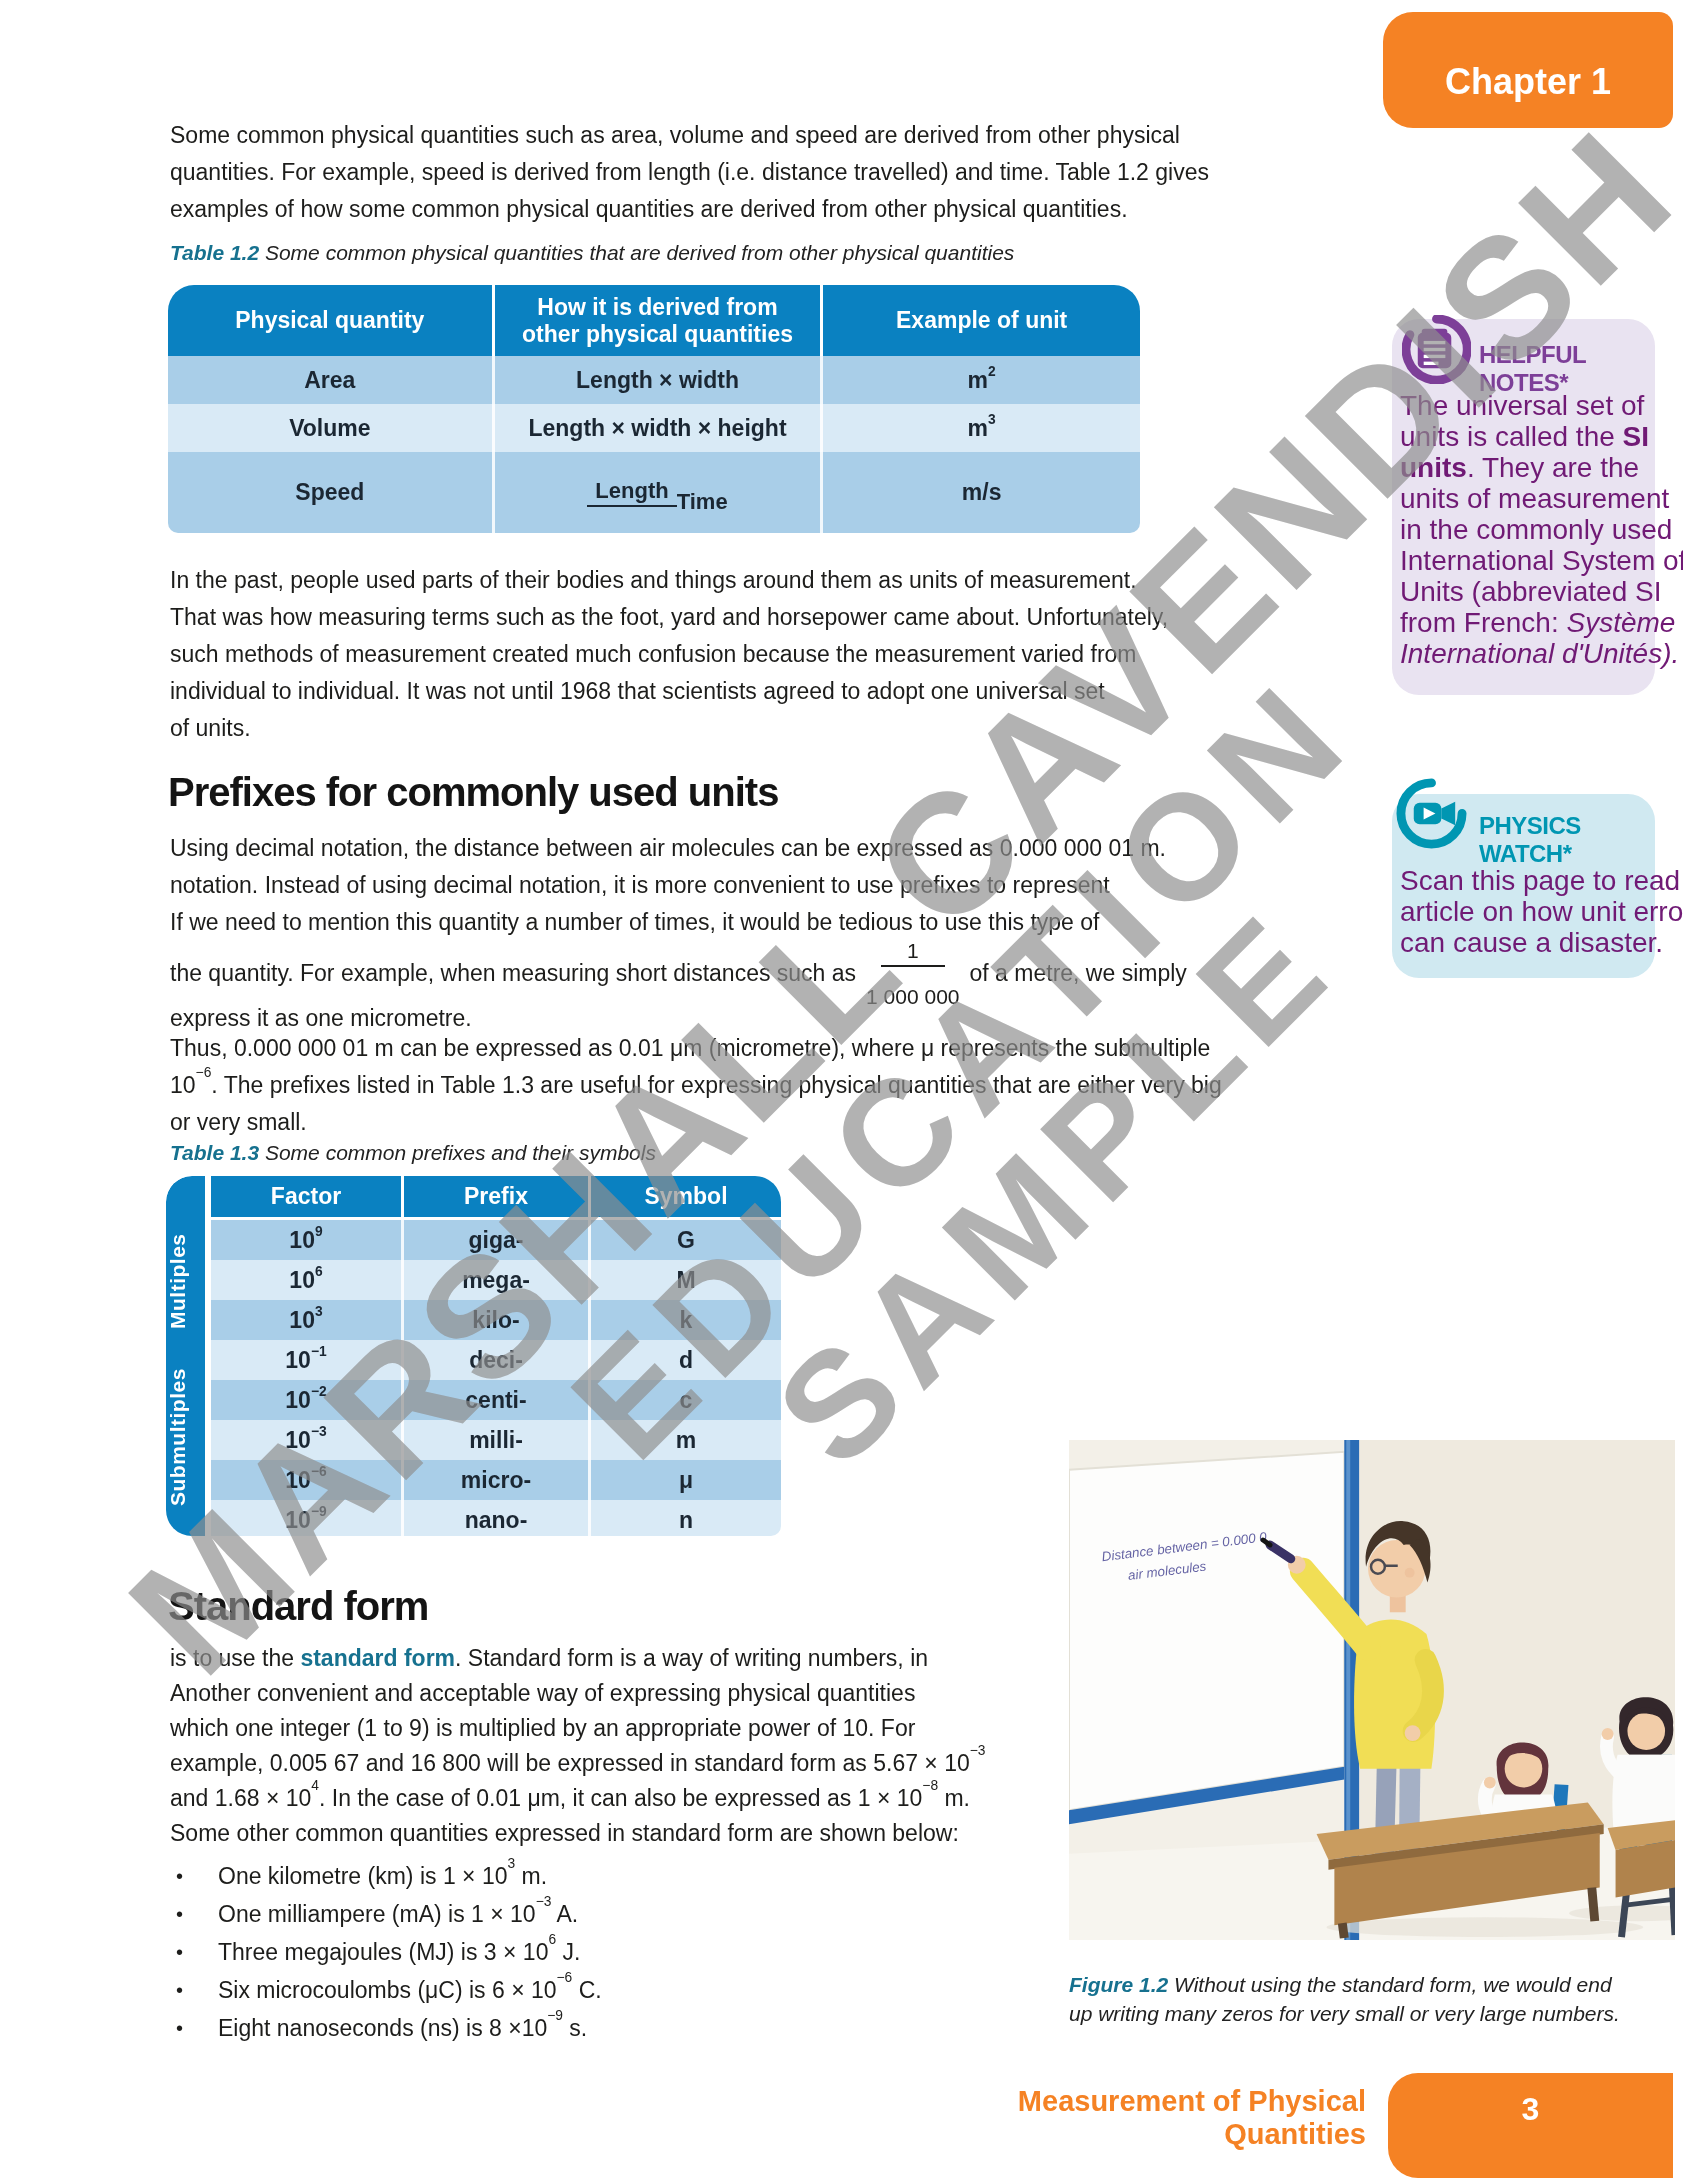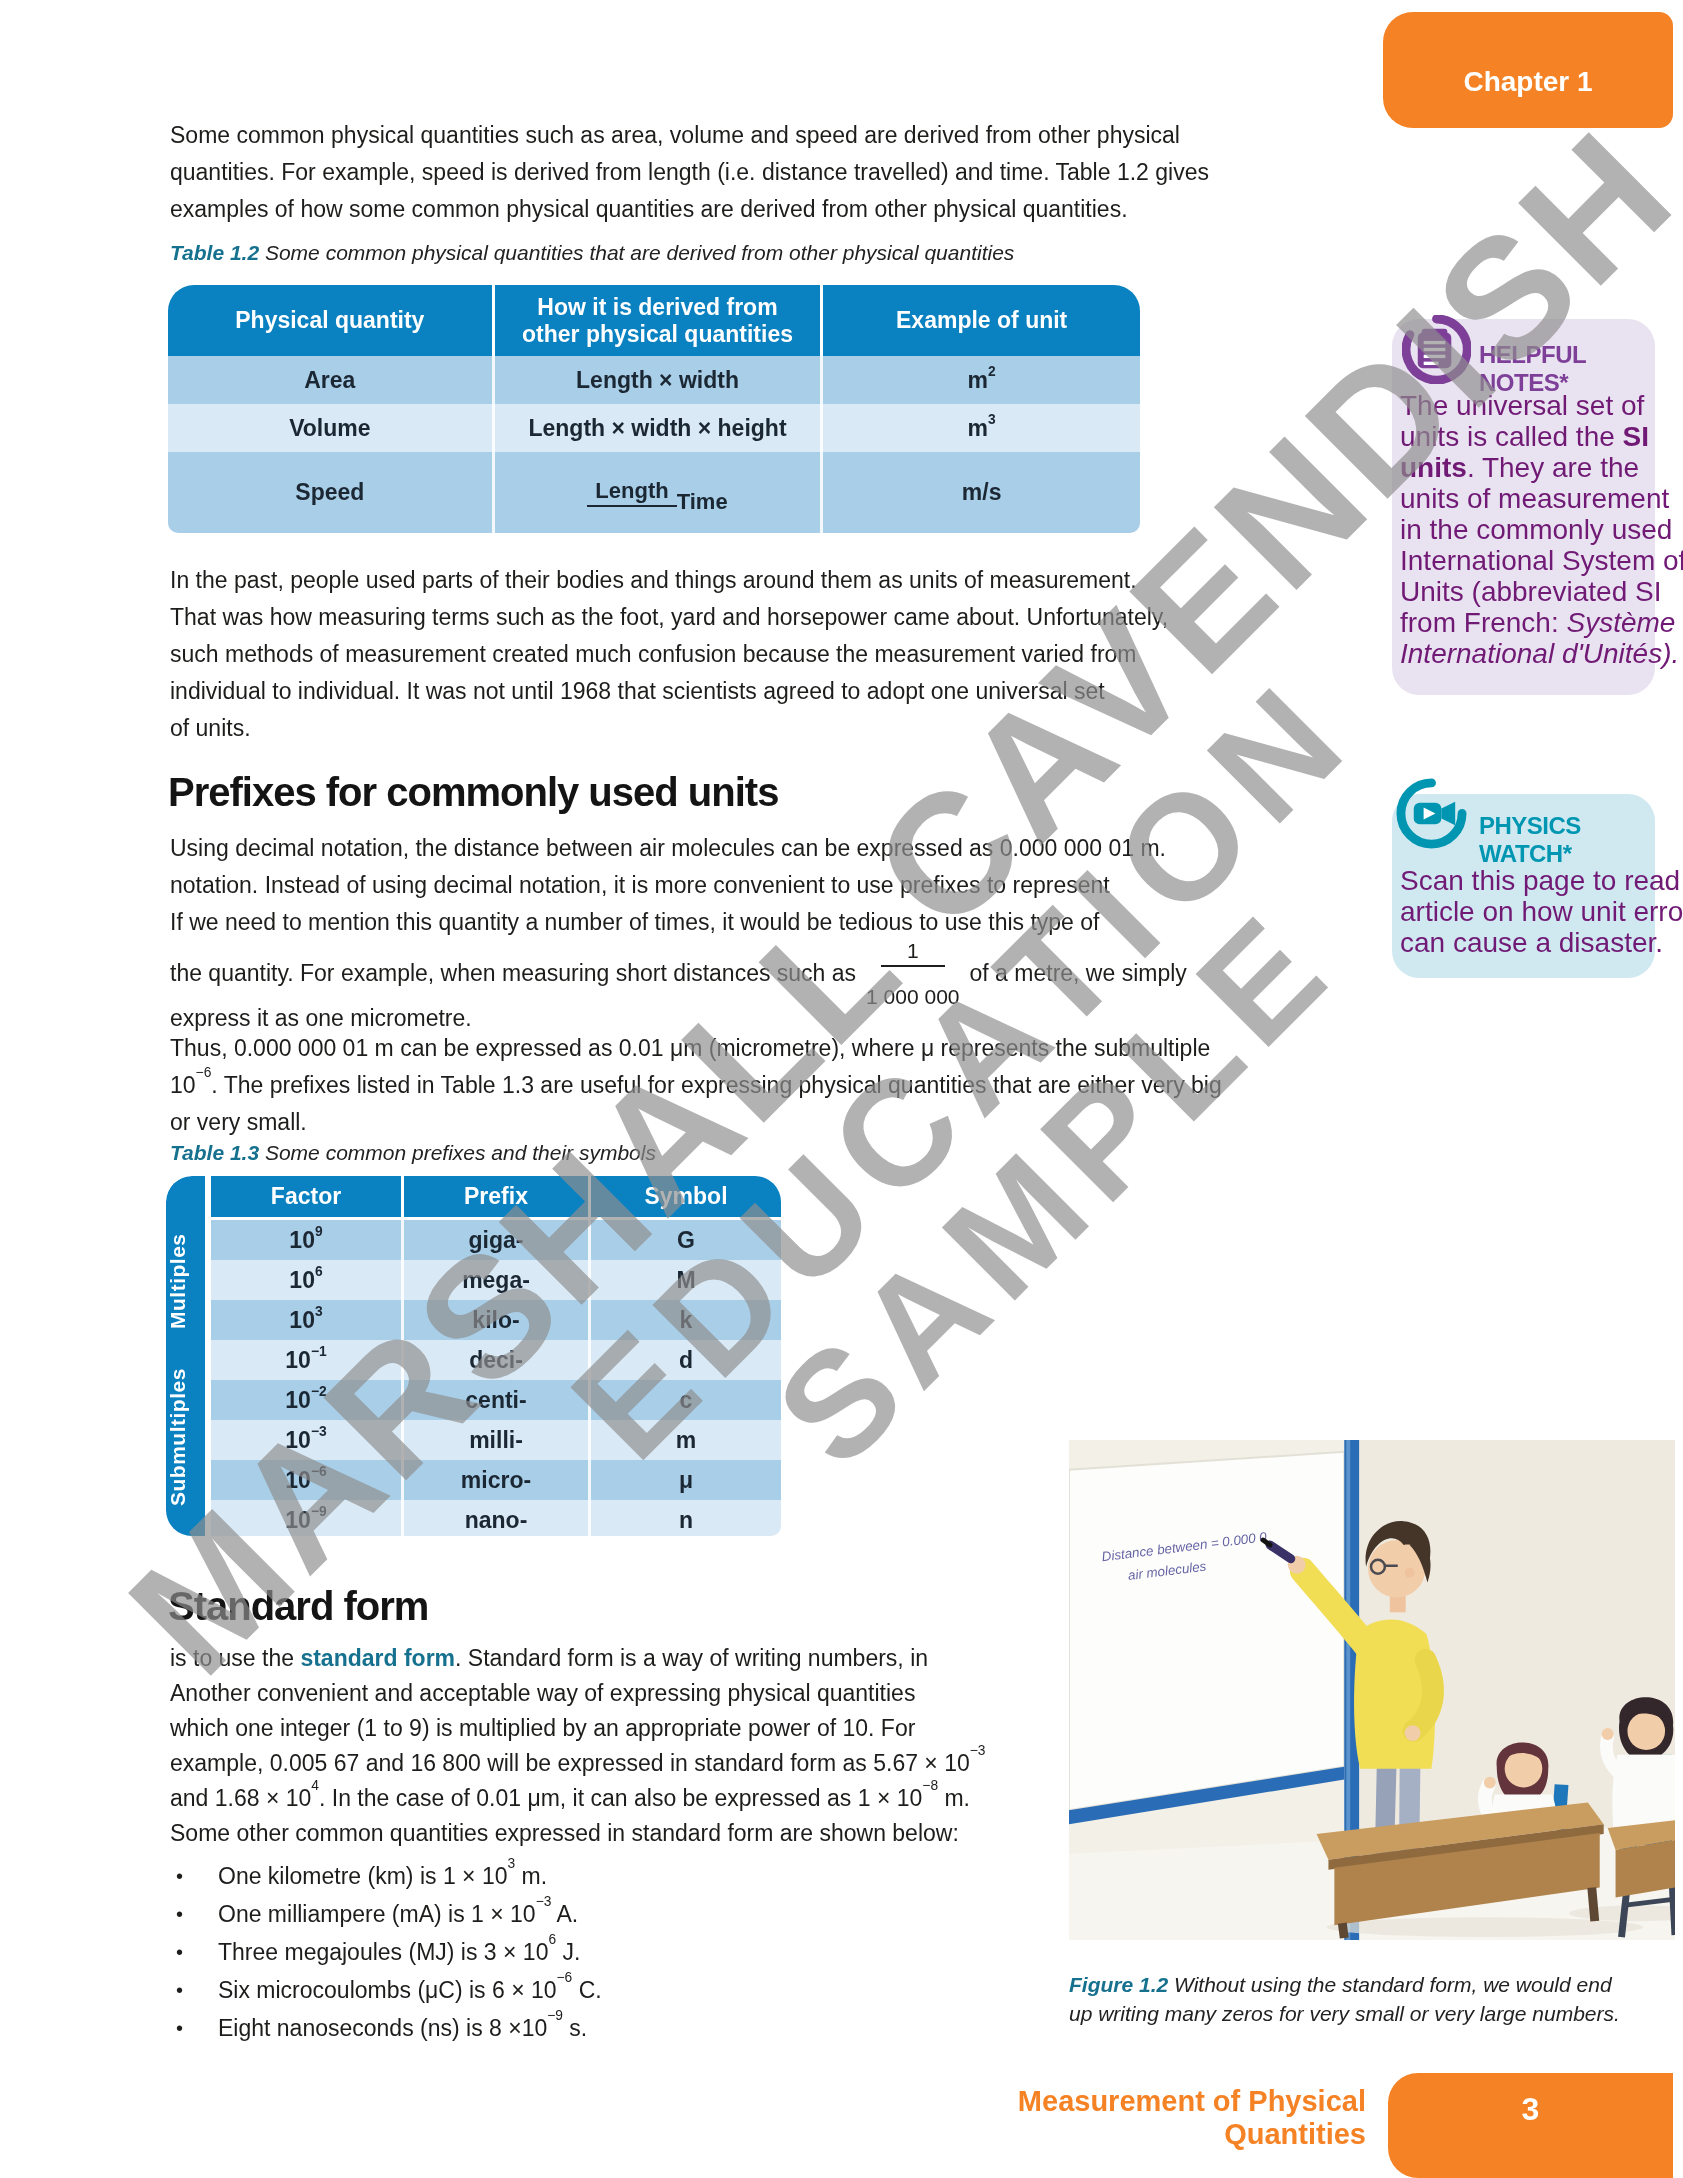--- a/index.html
+++ b/index.html
@@ -19,21 +19,21 @@
   .seg-i{font-style:italic}
   .seg-teal{color:var(--teal)}
   sup{font-size:60%;position:relative;top:-0.55em;line-height:0}
   .caption{font-size:21px;font-style:italic;color:#222}
   .caption .cap-label{color:var(--teal);font-weight:700;font-style:italic}
   h2.sect{font-size:40px;font-weight:700;letter-spacing:-1px;color:#141414}
 
   
   #chapter-tab{left:1383px;top:12px;width:290px;height:116px;background:var(--orange);
     border-radius:30px 14px 14px 30px;display:flex;justify-content:center;align-items:center;padding-top:24px}
-  #chapter-tab span{color:#fff;font-size:28px;font-weight:700}
+  #chapter-tab span{color:#fff;font-size:36px;font-weight:700}
 
   
   #table12{left:168px;top:285px;width:972px;border-radius:26px 26px 10px 10px;overflow:hidden}
   .t12-head{display:flex;background:var(--blue);height:71px}
   .t12-hcell{color:#fff;font-weight:700;font-size:23px;line-height:27px;display:flex;flex-direction:column;
     justify-content:center;align-items:center;text-align:center;border-right:3px solid #fff}
   .t12-row{display:flex}
   .t12-cell{display:flex;justify-content:center;align-items:center;font-size:23px;font-weight:700;
     color:#1b2733;border-right:3px solid rgba(255,255,255,.85)}
   .c1{width:327px}.c2{width:329px}.c3{width:317px}

